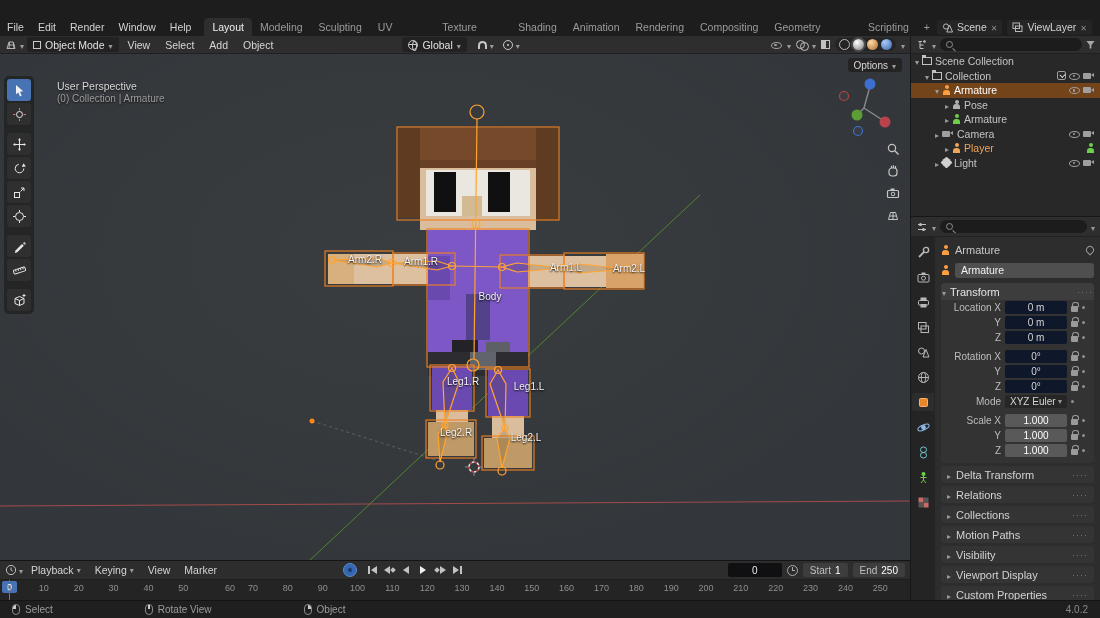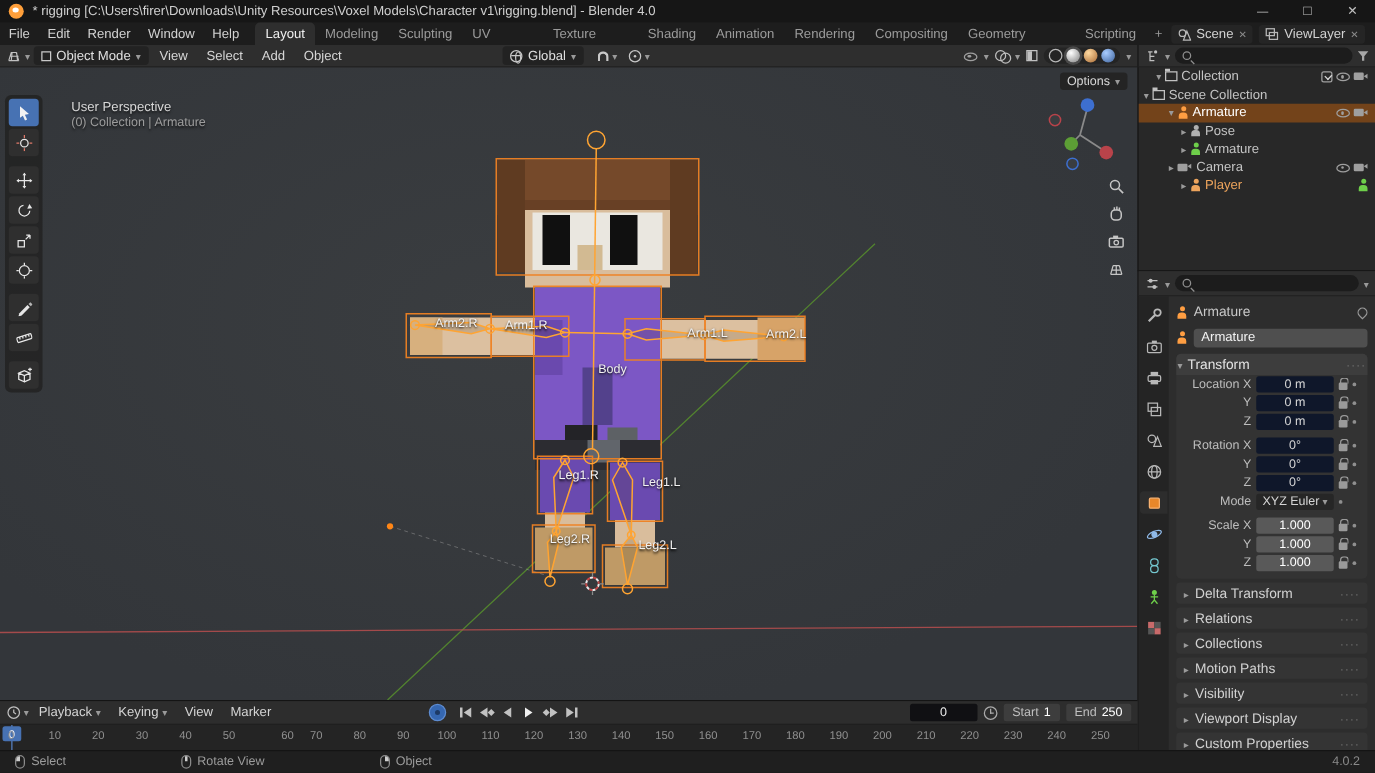--- a/index.html
+++ b/index.html
@@ -161,29 +161,20 @@
 .i-mouse.mid::before{content:"";position:absolute;left:2px;top:0;width:2px;height:4px;background:#cdcdcd}
 .i-mouse.right::before{content:"";position:absolute;right:0;top:0;width:3px;height:4px;background:#cdcdcd;border-radius:0 3px 0 0}
 .version{margin-left:auto;color:#8a8a8a}
 svg{display:block}
 </style>
 </head>
 <body>
 
 <div id="app">
 
-  <div id="titlebar">
-    <span class="blender-logo"></span>
-    <span class="title">* rigging [C:\Users\firer\Downloads\Unity Resources\Voxel Models\Character v1\rigging.blend] - Blender 4.0</span>
-    <div class="win-controls">
-      <span class="win-btn min"></span>
-      <span class="win-btn max"></span>
-      <span class="win-btn close"></span>
-    </div>
-  </div>
 
   <div id="topbar">
     <span class="menu-item">File</span>
     <span class="menu-item">Edit</span>
     <span class="menu-item">Render</span>
     <span class="menu-item">Window</span>
     <span class="menu-item">Help</span>
     <div class="ws-tabs">
       <span class="ws-tab active">Layout</span>
       <span class="ws-tab">Modeling</span>
@@ -465,34 +456,34 @@
       <svg width="12" height="12">
           <path d="M2.5 2.5H6M4 2.5v7h3.5M4 6h3.5" fill="none" stroke="#c0c0c0"></path>
           <circle cx="8.5" cy="2.5" r="1.3" fill="#c0c0c0"></circle>
         </svg>
       <span class="arrow"></span>
       <div class="search-pill">
           <span class="i-mag"></span>
         </div>
       <span class="i-funnel"></span>
     </div>
+    <div class="orow" style="padding-left:4px">
+      <span class="disc-open"></span>
+      <span class="i-box"></span>
+      <span class="lbl">Scene Collection</span>
+    </div>
     <div class="orow" style="padding-left:14px">
       <span class="disc-open"></span>
       <span class="i-box"></span>
       <span class="lbl">Collection</span>
       <span class="sp"></span>
       <span class="i-check"></span>
       <span class="i-eye"></span>
       <span class="i-cam"></span>
     </div>
-    <div class="orow" style="padding-left:4px">
-      <span class="disc-open"></span>
-      <span class="i-box"></span>
-      <span class="lbl">Scene Collection</span>
-    </div>
     <div class="orow selected" style="padding-left:24px">
       <span class="disc-open"></span>
       <span class="i-person orange"></span>
       <span class="lbl">Armature</span>
       <span class="sp"></span>
       <span class="i-eye"></span>
       <span class="i-cam"></span>
     </div>
     <div class="orow" style="padding-left:34px">
       <span class="disc-closed"></span>
@@ -511,20 +502,28 @@
       <span class="sp"></span>
       <span class="i-eye"></span>
       <span class="i-cam"></span>
     </div>
     <div class="orow" style="padding-left:34px">
       <span class="disc-closed"></span>
       <span class="i-person gold"></span>
       <span class="lbl orange">Player</span>
       <span class="sp"></span>
       <span class="i-person green"></span>
+    </div>
+    <div class="orow" style="padding-left:24px">
+      <span class="disc-closed"></span>
+      <span class="i-light"></span>
+      <span class="lbl">Light</span>
+      <span class="sp"></span>
+      <span class="i-eye"></span>
+      <span class="i-cam"></span>
     </div>
   </div>
 
   <div id="properties">
     <div class="props-header">
       <svg width="12" height="12">
           <path d="M2 3.5h8M2 8.5h8" stroke="#c0c0c0"></path>
           <circle cx="4.5" cy="3.5" r="1.6" fill="#c0c0c0"></circle>
           <circle cx="7.5" cy="8.5" r="1.6" fill="#c0c0c0"></circle>
         </svg>

